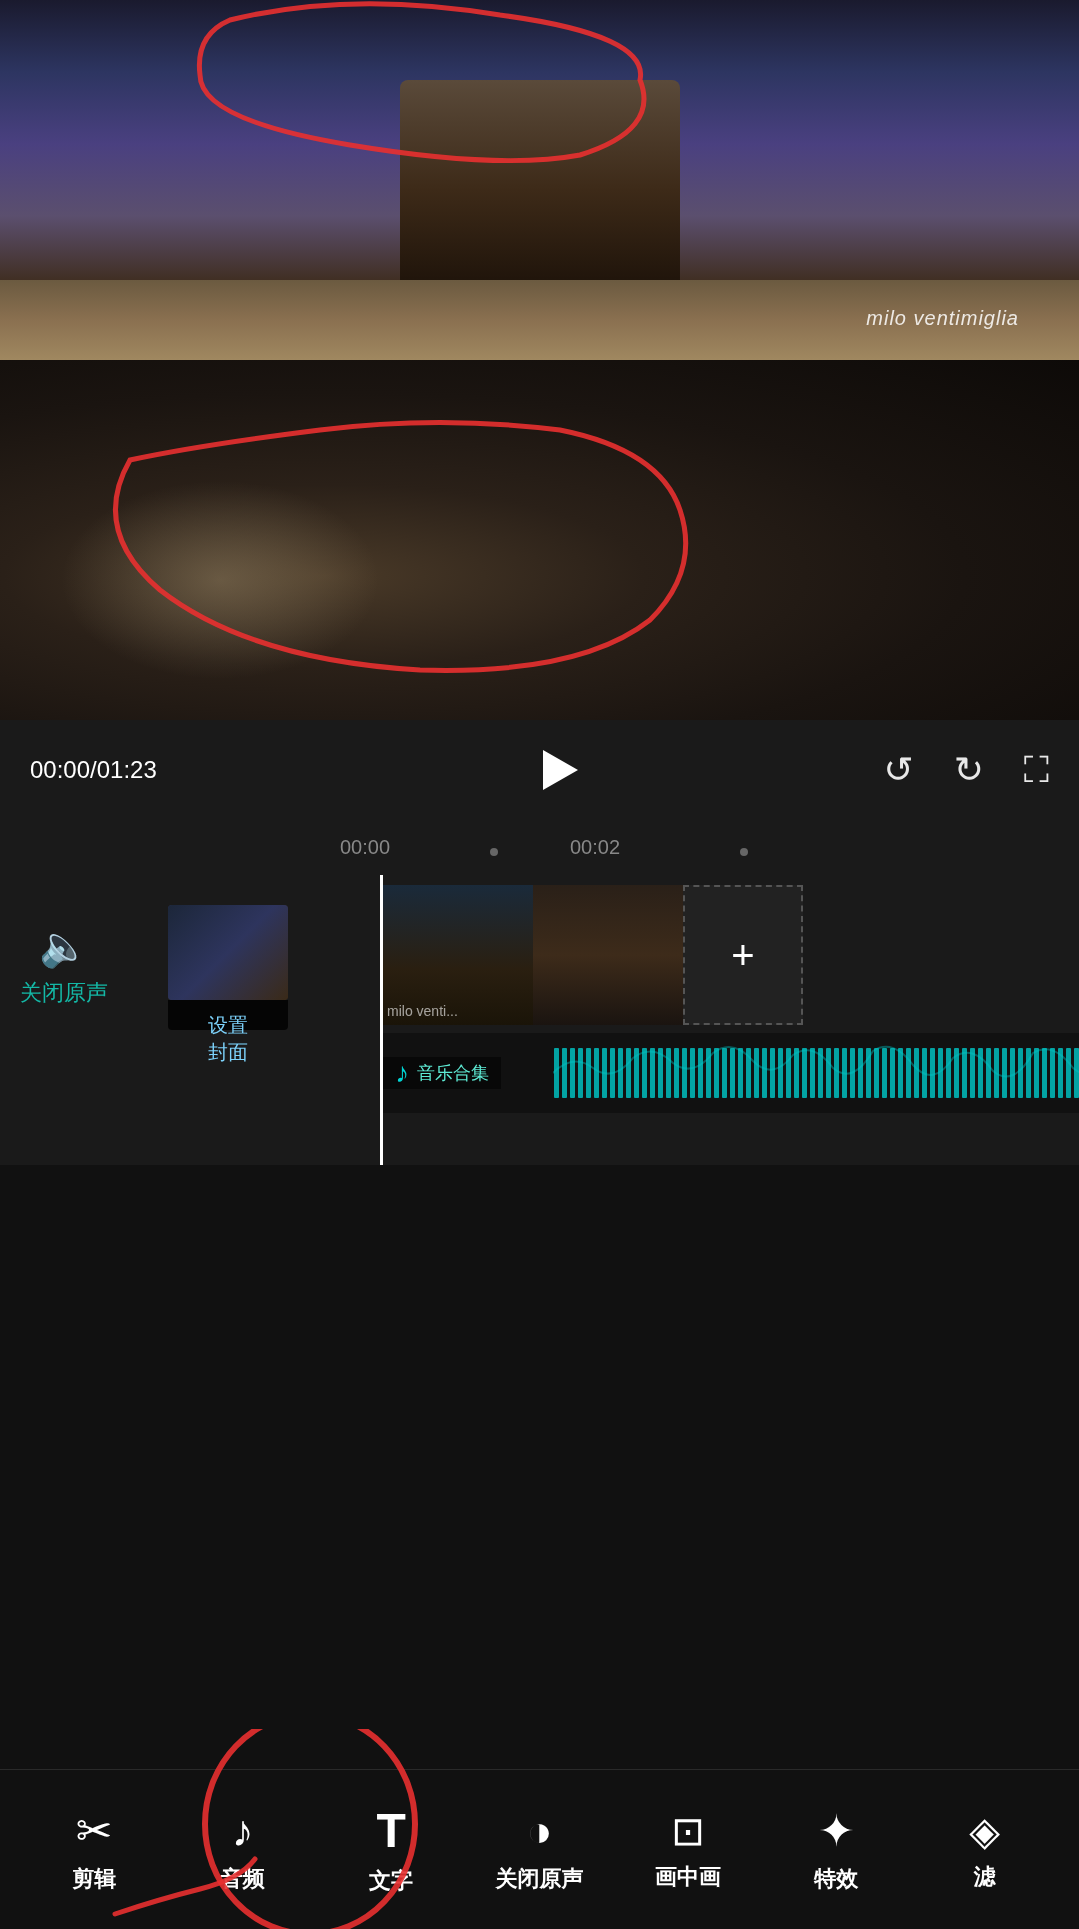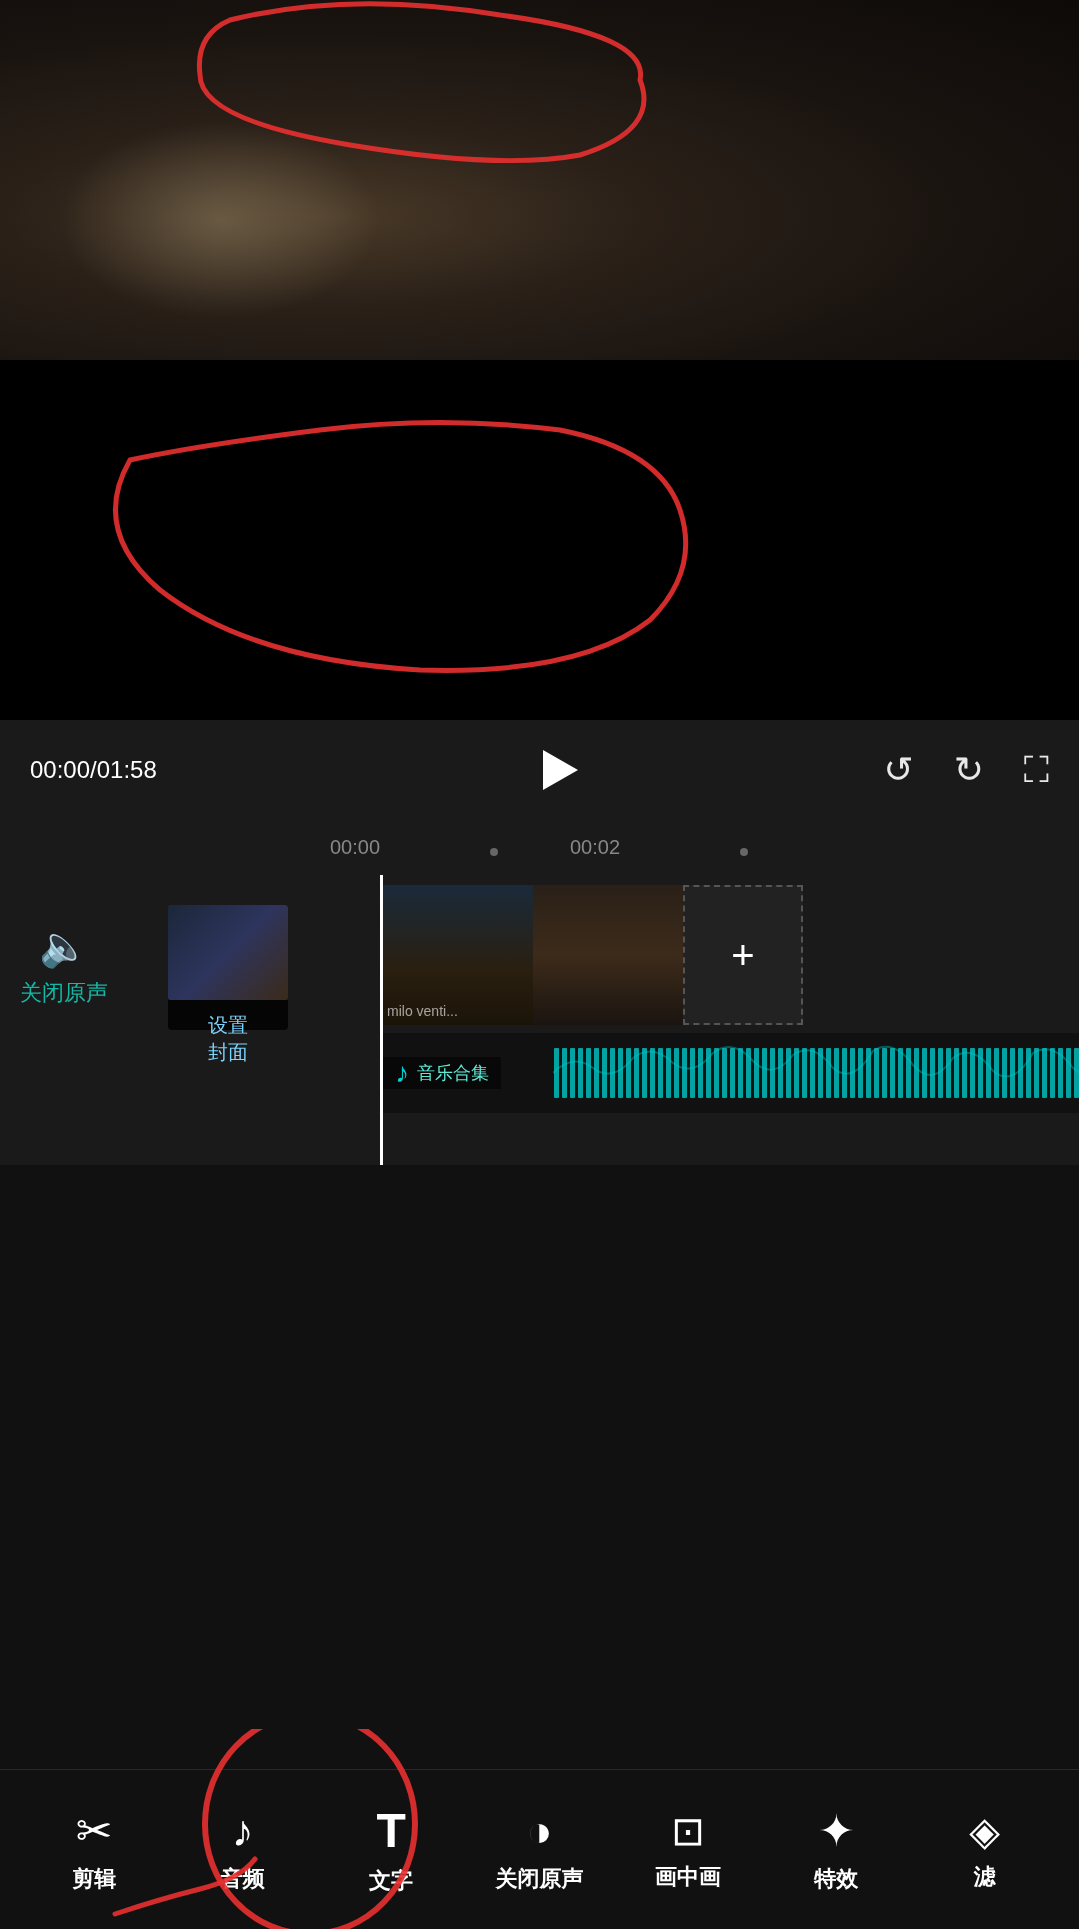--- a/index.html
+++ b/index.html
@@ -382,46 +382,50 @@
     #middle-spacer {
       width: 100%;
       height: 270px;
       background: #111;
     }
   </style>
 </head>
 <body>
 
 <div id="video-preview">
+  <div class="video-top-half">
+    <div class="floor-texture"></div>
+    <span class="video-watermark">milo ventimiglia</span>
+  </div>
   <div class="video-bottom-half"></div>
 
   <svg id="annotations" viewBox="0 0 1079 720" preserveAspectRatio="none">
 
     <path d="M 230 20 Q 350 -10 500 15 Q 650 35 640 80 Q 660 130 580 155 Q 500 170 350 145 Q 200 120 200 75 Q 195 35 230 20 Z" fill="none" stroke="#e83030" stroke-width="5" stroke-linecap="round" opacity="0.9"></path>
 
     <path d="M 130 460 Q 90 530 160 590 Q 250 660 420 670 Q 580 675 650 620 Q 700 570 680 510 Q 660 450 560 430 Q 440 415 320 430 Q 200 445 130 460 Z" fill="none" stroke="#e83030" stroke-width="5" stroke-linecap="round" opacity="0.9"></path>
   </svg>
 </div>
 
 <div id="controls-bar">
-  <span class="time-display">00:00/01:58</span>
+  <span class="time-display">00:00/01:23</span>
   <div class="controls-center">
     <div class="play-btn">
       <div class="play-triangle"></div>
     </div>
   </div>
   <div class="controls-right">
     <span class="ctrl-btn">↺</span>
     <span class="ctrl-btn">↻</span>
     <span class="ctrl-btn">⛶</span>
   </div>
 </div>
 
 <div id="timeline-markers">
-  <span class="time-marker" style="left: 330px;">00:00</span>
+  <span class="time-marker" style="left: 340px;">00:00</span>
   <span class="timeline-dot" style="left: 490px; top: 50%;"></span>
   <span class="time-marker" style="left: 570px;">00:02</span>
   <span class="timeline-dot" style="left: 740px; top: 50%;"></span>
 </div>
 
 <div id="editing-area">
 
   <div class="timeline-cursor"></div>
 
   <div class="left-controls">

